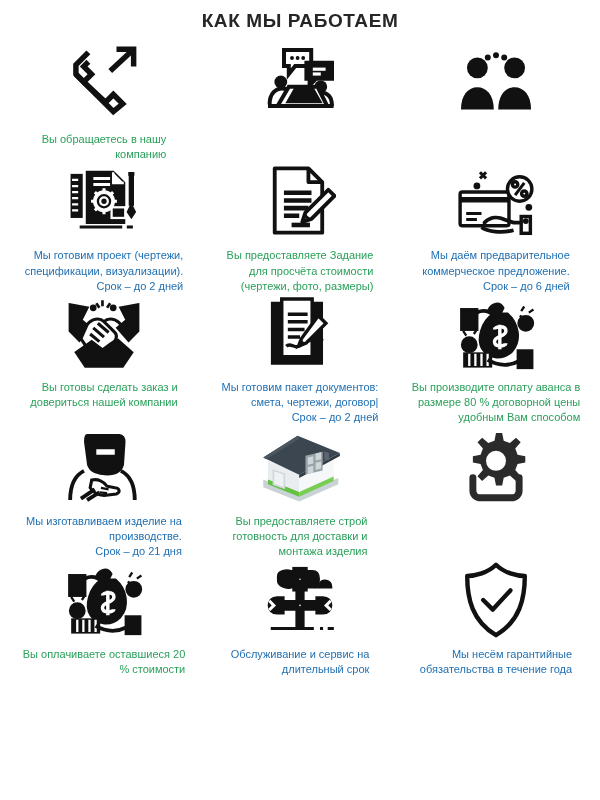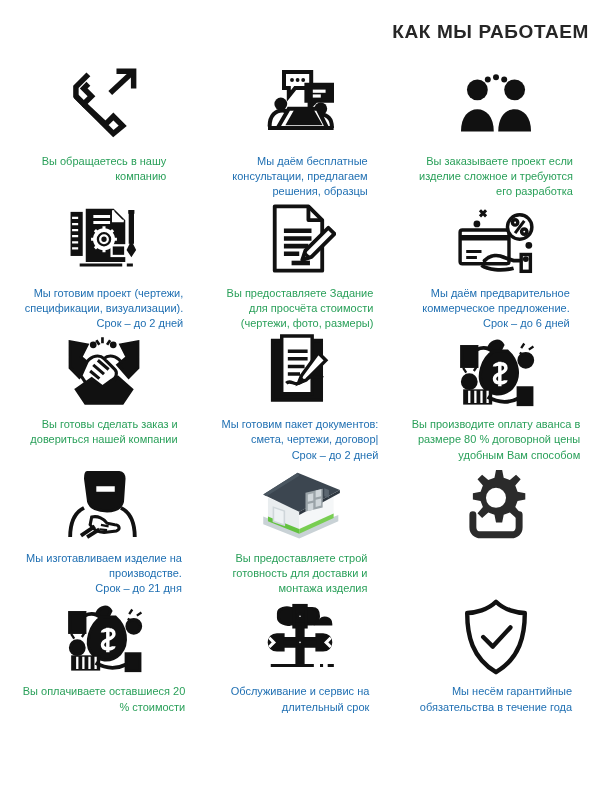--- a/index.html
+++ b/index.html
@@ -16,27 +16,27 @@
     -webkit-font-smoothing: antialiased;
   }
   .page {
     width: 600px;
     height: 800px;
     position: relative;
     background: #ffffff;
     box-sizing: border-box;
   }
   .page-title {
-    text-align: right;
+    text-align: center;
     font-size: 19px;
     font-weight: 700;
     letter-spacing: 0.6px;
     color: #262626;
     padding-top: 11px;
-    margin: 11px;
+    margin: 0;
     line-height: 1.1;
   }
   .grid {
     display: grid;
     grid-template-columns: repeat(3, 1fr);
     grid-auto-rows: min-content;
     column-gap: 0px;
     row-gap: 0px;
     padding: 6px 6px 0 6px;
     box-sizing: border-box;
@@ -111,40 +111,34 @@
           <path d="M66 40 H76" stroke="#fff" stroke-width="4"></path>
           <circle cx="26" cy="50" r="8" fill="#111" stroke="none"></circle>
           <circle cx="76" cy="56" r="8" fill="#111" stroke="none"></circle>
           <path d="M12 78 C12 64 20 58 28 58 C34 58 38 62 40 68"></path>
           <path d="M90 80 C90 68 84 63 76 63 C70 63 66 66 64 70"></path>
           <path d="M36 56 H72 L84 80 H22 Z" fill="#fff"></path>
           <path d="M44 60 H66 L74 74 H36 Z" fill="#111"></path>
           <path d="M10 80 H92"></path>
         </svg>
       </div>
-      <div class="caption c-blue">Мы даём бесплатные
-консультации, предлагаем
-решения, образцы</div>
     </div>
 
     <div class="cell row-0">
       <div class="icon-wrap">
         <svg width="82" height="72" viewBox="0 0 110 90" fill="#111">
           <circle cx="30" cy="26" r="14"></circle>
           <path d="M8 82 C8 62 18 52 30 52 C42 52 52 62 52 82 Z"></path>
           <circle cx="80" cy="26" r="14"></circle>
           <path d="M58 82 C58 62 68 52 80 52 C92 52 102 62 102 82 Z"></path>
           <circle cx="44" cy="12" r="4"></circle>
           <circle cx="55" cy="9" r="4"></circle>
           <circle cx="66" cy="12" r="4"></circle>
         </svg>
       </div>
-      <div class="caption c-green">Вы заказываете проект если
-изделие сложное и требуются
-его разработка</div>
     </div>
 
     <div class="cell row-1">
       <div class="icon-wrap">
         <svg width="76" height="72" viewBox="0 0 100 94" fill="none" stroke="#111" stroke-width="4">
           <rect x="8" y="12" width="12" height="54" fill="#111"></rect>
           <path d="M8 18 H16 M8 26 H16 M8 34 H16 M8 42 H16 M8 50 H16 M8 58 H16" stroke="#fff" stroke-width="3"></path>
           <path d="M28 8 H62 L76 22 V74 H28 Z" fill="#111"></path>
           <path d="M36 16 H58 M36 24 H58" stroke="#fff" stroke-width="4"></path>
           <path d="M62 8 V22 H76" fill="#fff" stroke="#fff" stroke-width="3"></path>

